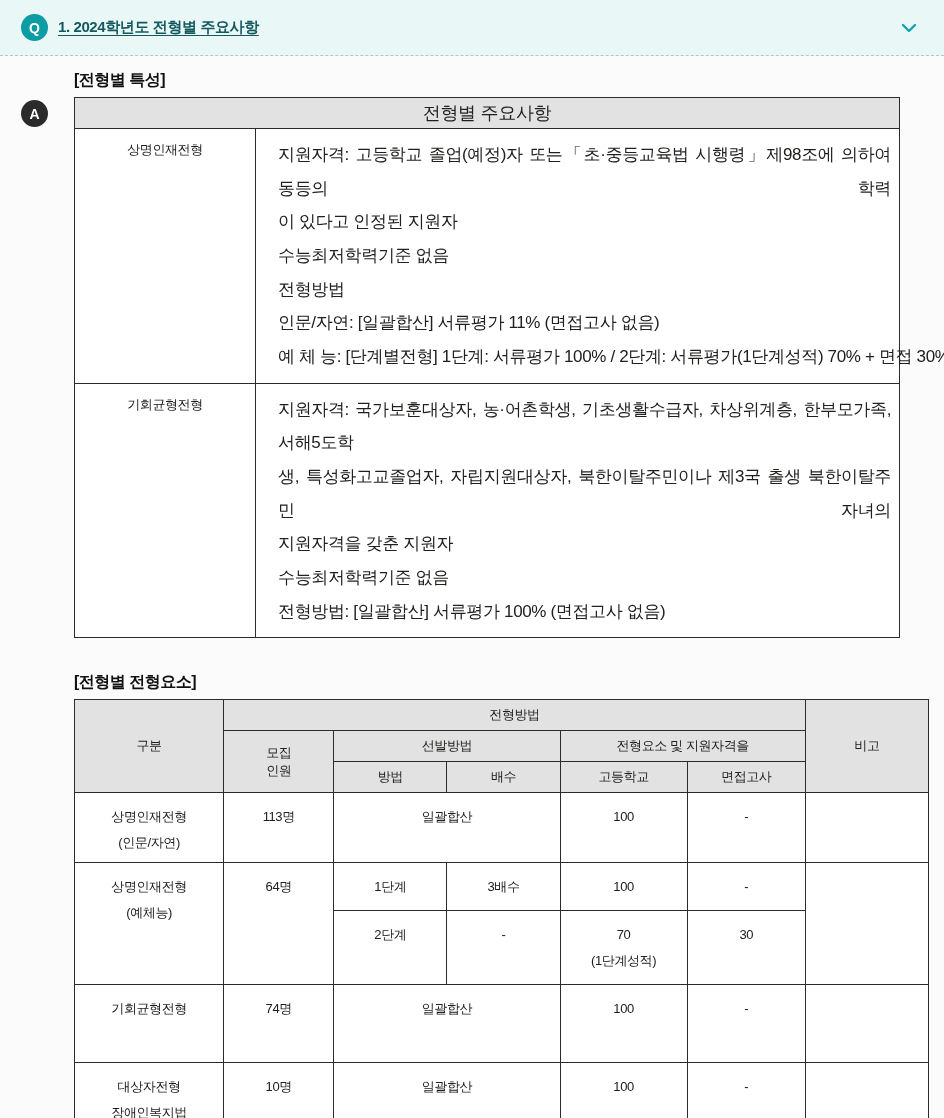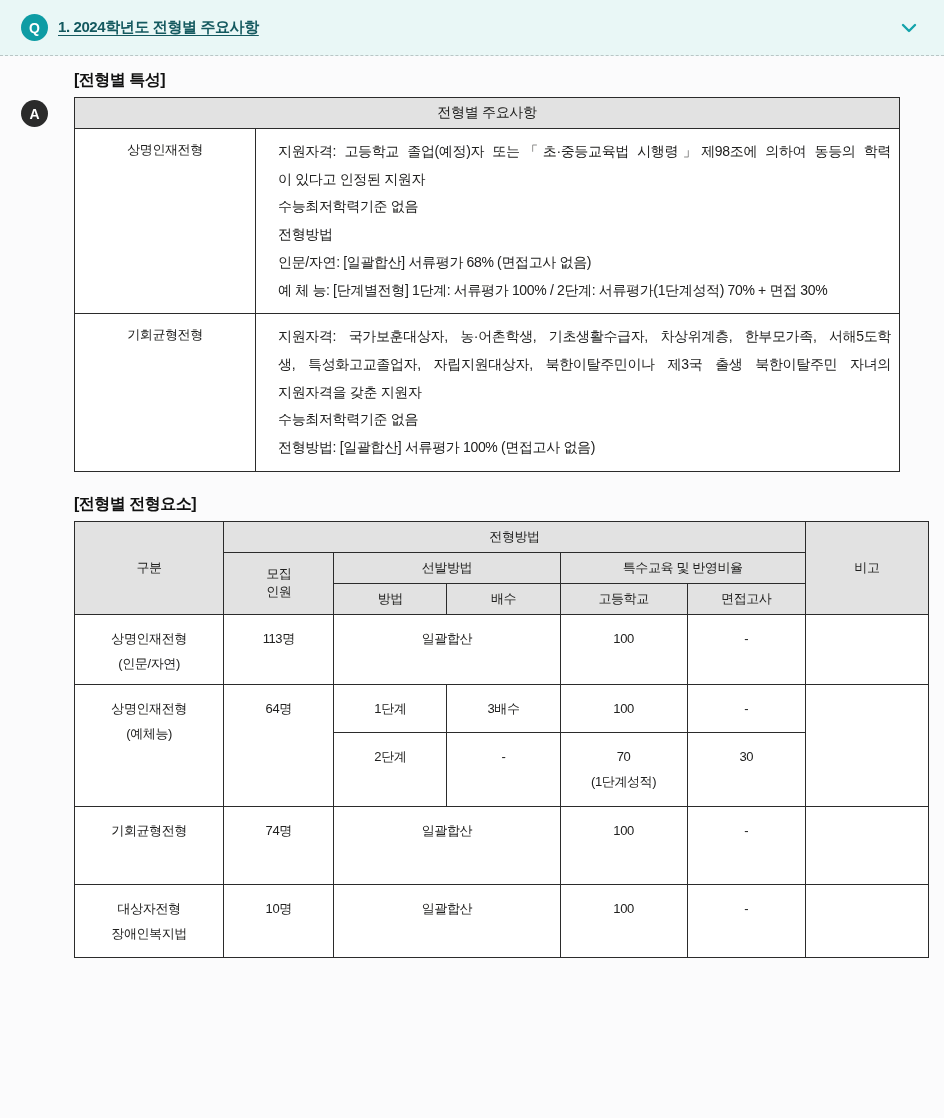--- a/index.html
+++ b/index.html
@@ -90,57 +90,57 @@
     width: 860px;
   }
 
   .section-title {
     font-size: 16px;
     font-weight: bold;
     color: #111111;
     letter-spacing: -0.5px;
     margin: 10px 0 6px 0;
   }
-  .section-title.second { margin-top: 22px; }
+  .section-title.second { margin-top: 34px; }
 
   table.grid {
     border-collapse: collapse;
     table-layout: fixed;
     background: #ffffff;
     font-size: 13px;
     color: #20201f;
   }
   table.grid td, table.grid th {
     border: 1px solid #2b2b2b;
     padding: 0;
     font-weight: normal;
     vertical-align: top;
   }
   table.grid th.hdr {
     background: #e2e2e2;
     vertical-align: middle;
     height: 30px;
-    font-size: 14px;
+    font-size: 18px;
     letter-spacing: -0.3px;
   }
 
   
   #table-features { width: 825px; }
   #table-features td.cat {
     text-align: center;
     vertical-align: top;
     padding-top: 12px;
     letter-spacing: -0.4px;
     font-size: 13px;
   }
   #table-features td.detail {
     padding: 9px 8px 9px 22px;
     line-height: 1.98;
     letter-spacing: -0.35px;
-    font-size: 14px;
+    font-size: 17px;
     text-align: justify;
     text-justify: inter-character;
   }
   #table-features td.detail .line { display: block; white-space: nowrap; }
   #table-features td.detail .line.just {
     white-space: normal;
     text-align: justify;
     text-align-last: justify;
   }
 
@@ -191,21 +191,21 @@
     </thead>
     <tbody>
 
       <tr>
         <td class="cat">상명인재전형</td>
         <td class="detail">
           <span class="line just">지원자격: 고등학교 졸업(예정)자 또는「초·중등교육법 시행령」제98조에 의하여 동등의 학력</span>
           <span class="line">이 있다고 인정된 지원자</span>
           <span class="line">수능최저학력기준 없음</span>
           <span class="line">전형방법</span>
-          <span class="line">인문/자연: [일괄합산] 서류평가 68% (면접고사 없음)</span>
+          <span class="line">인문/자연: [일괄합산] 서류평가 11% (면접고사 없음)</span>
           <span class="line">예 체 능: [단계별전형] 1단계: 서류평가 100% / 2단계: 서류평가(1단계성적) 70% + 면접 30%</span>
         </td>
       </tr>
 
       <tr>
         <td class="cat">기회균형전형</td>
         <td class="detail">
           <span class="line just">지원자격: 국가보훈대상자, 농·어촌학생, 기초생활수급자, 차상위계층, 한부모가족, 서해5도학</span>
           <span class="line just">생, 특성화고교졸업자, 자립지원대상자, 북한이탈주민이나 제3국 출생 북한이탈주민 자녀의</span>
           <span class="line">지원자격을 갖춘 지원자</span>
@@ -234,21 +234,21 @@
         <th class="hdr" rowspan="3">구분</th>
         <th class="hdr" colspan="5">전형방법</th>
         <th class="hdr" rowspan="3">비고</th>
       </tr>
       <tr>
         <th class="hdr" rowspan="2">
           <span class="sub">모집</span>
           <span class="sub">인원</span>
         </th>
         <th class="hdr" colspan="2">선발방법</th>
-        <th class="hdr" colspan="2">특수교육 및 반영비율</th>
+        <th class="hdr" colspan="2">전형요소 및 지원자격을</th>
       </tr>
       <tr>
         <th class="hdr">방법</th>
         <th class="hdr">배수</th>
         <th class="hdr">고등학교</th>
         <th class="hdr">면접고사</th>
       </tr>
     </thead>
     <tbody>
 

